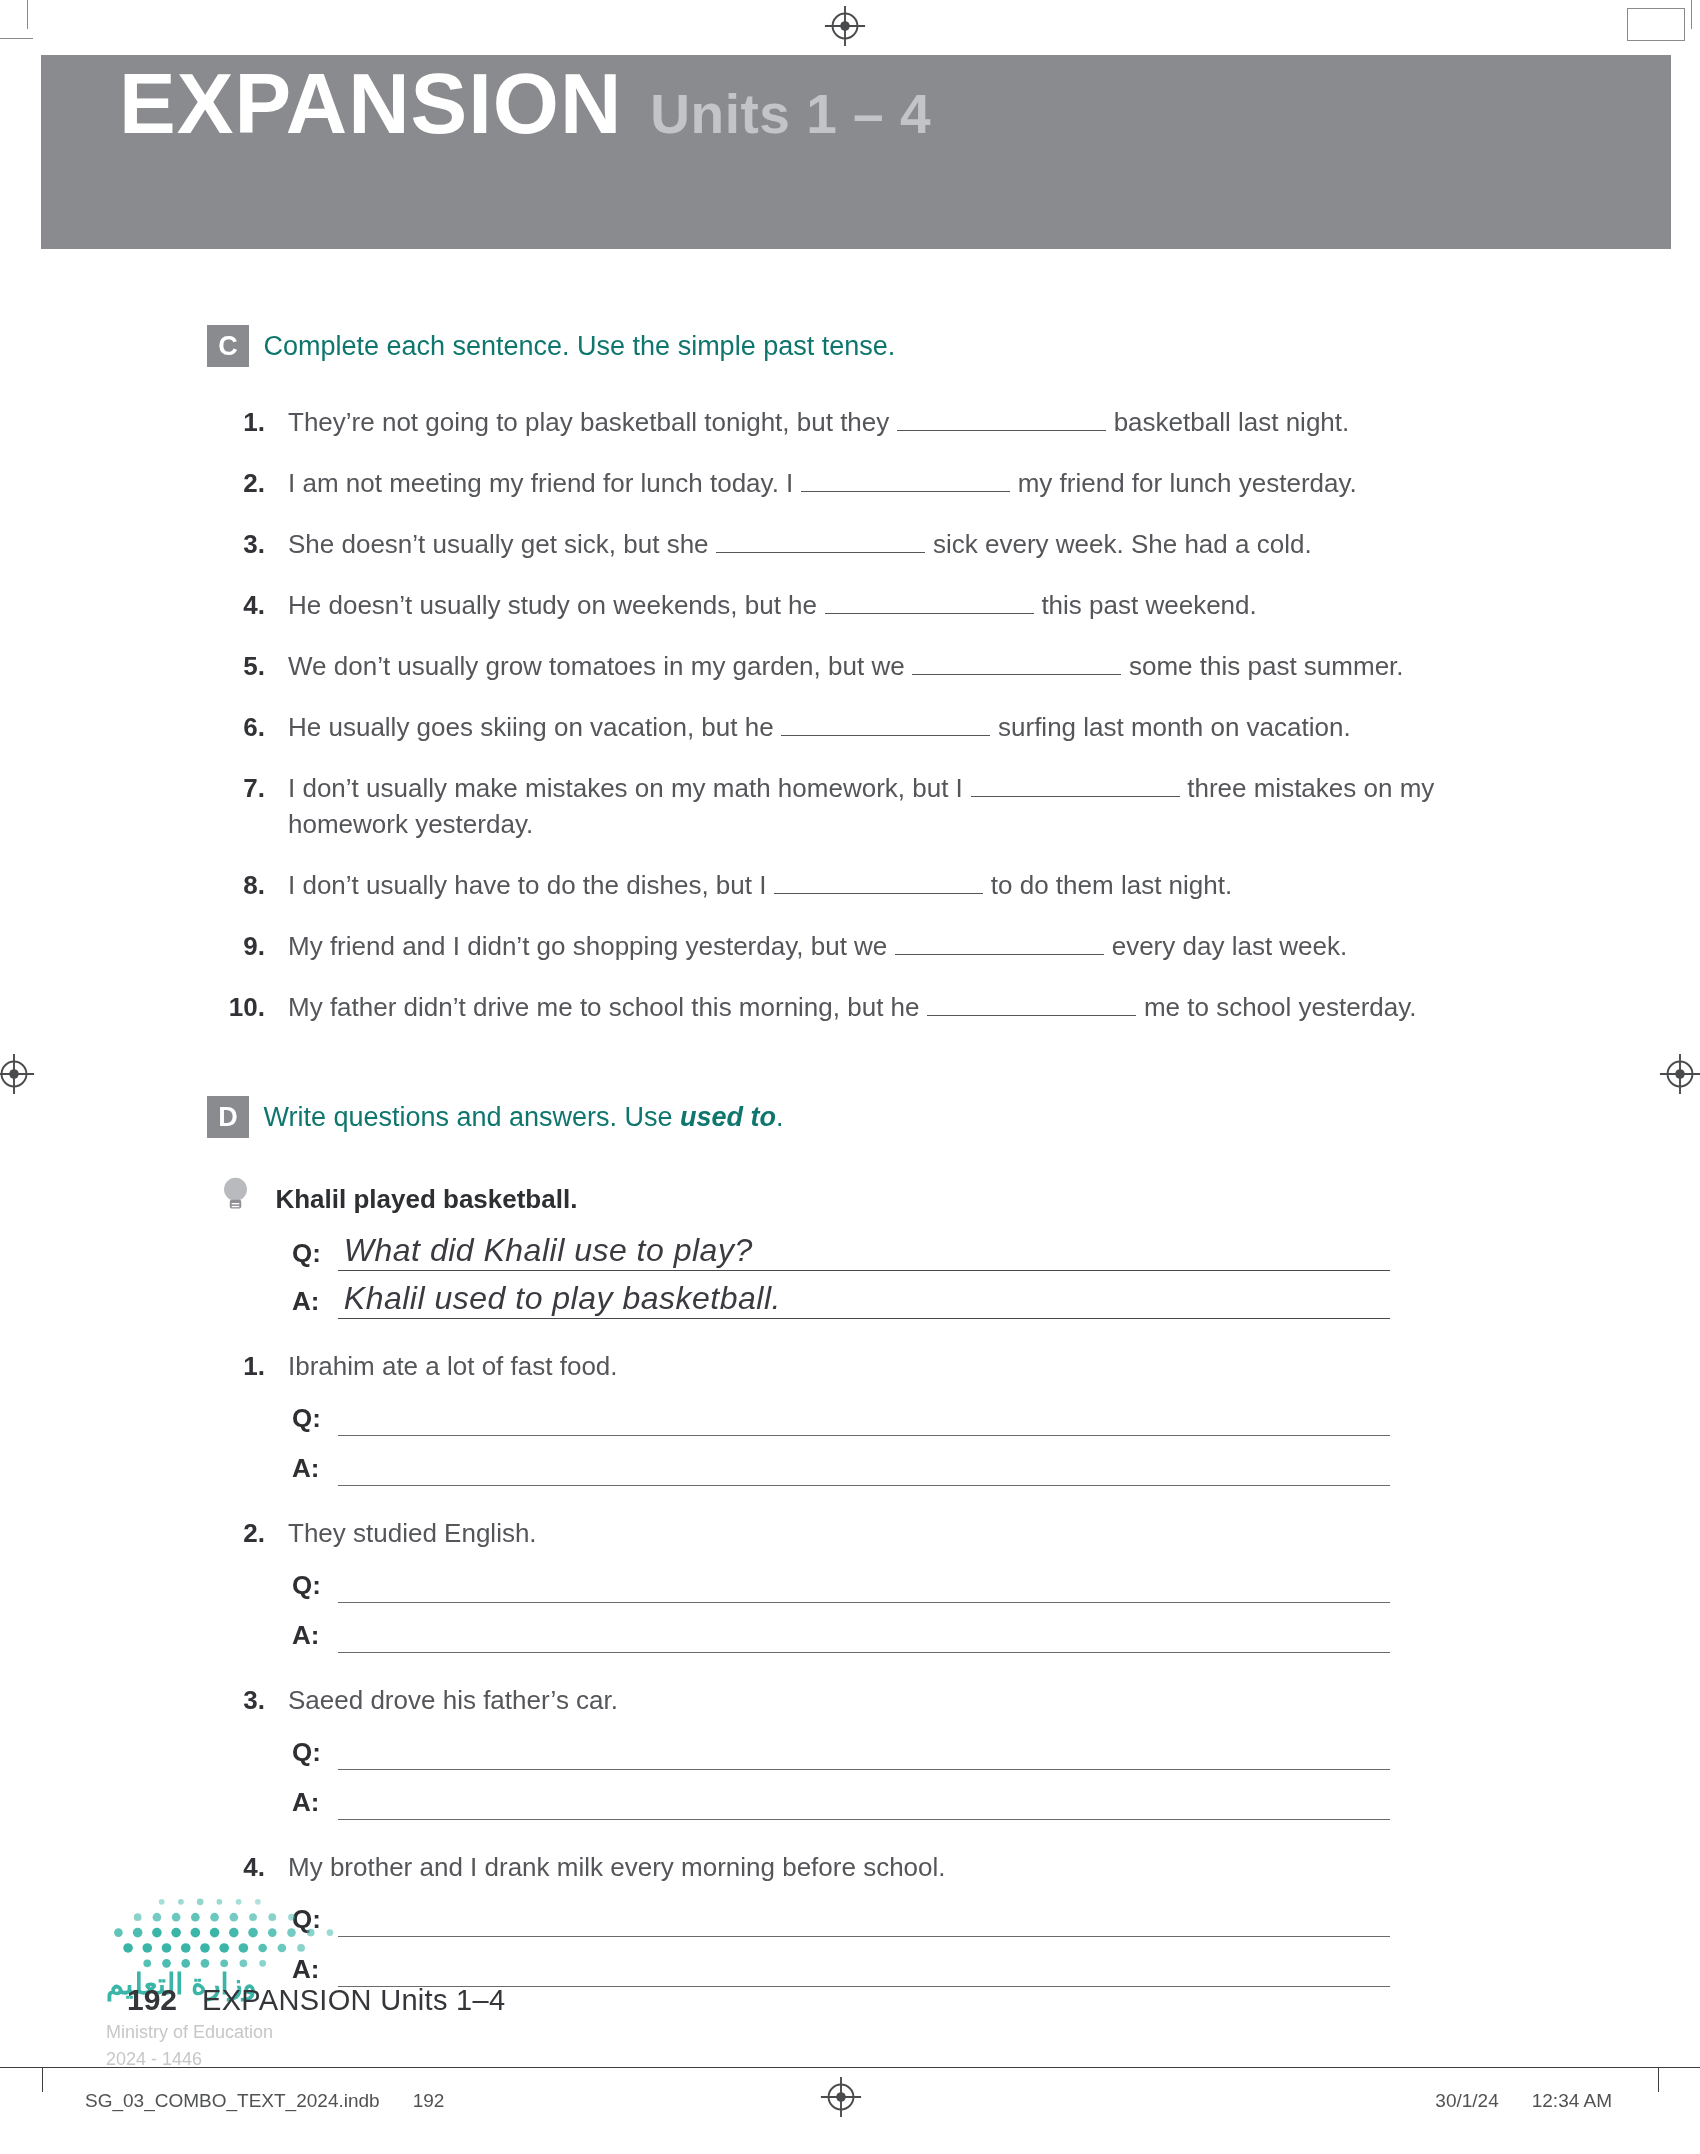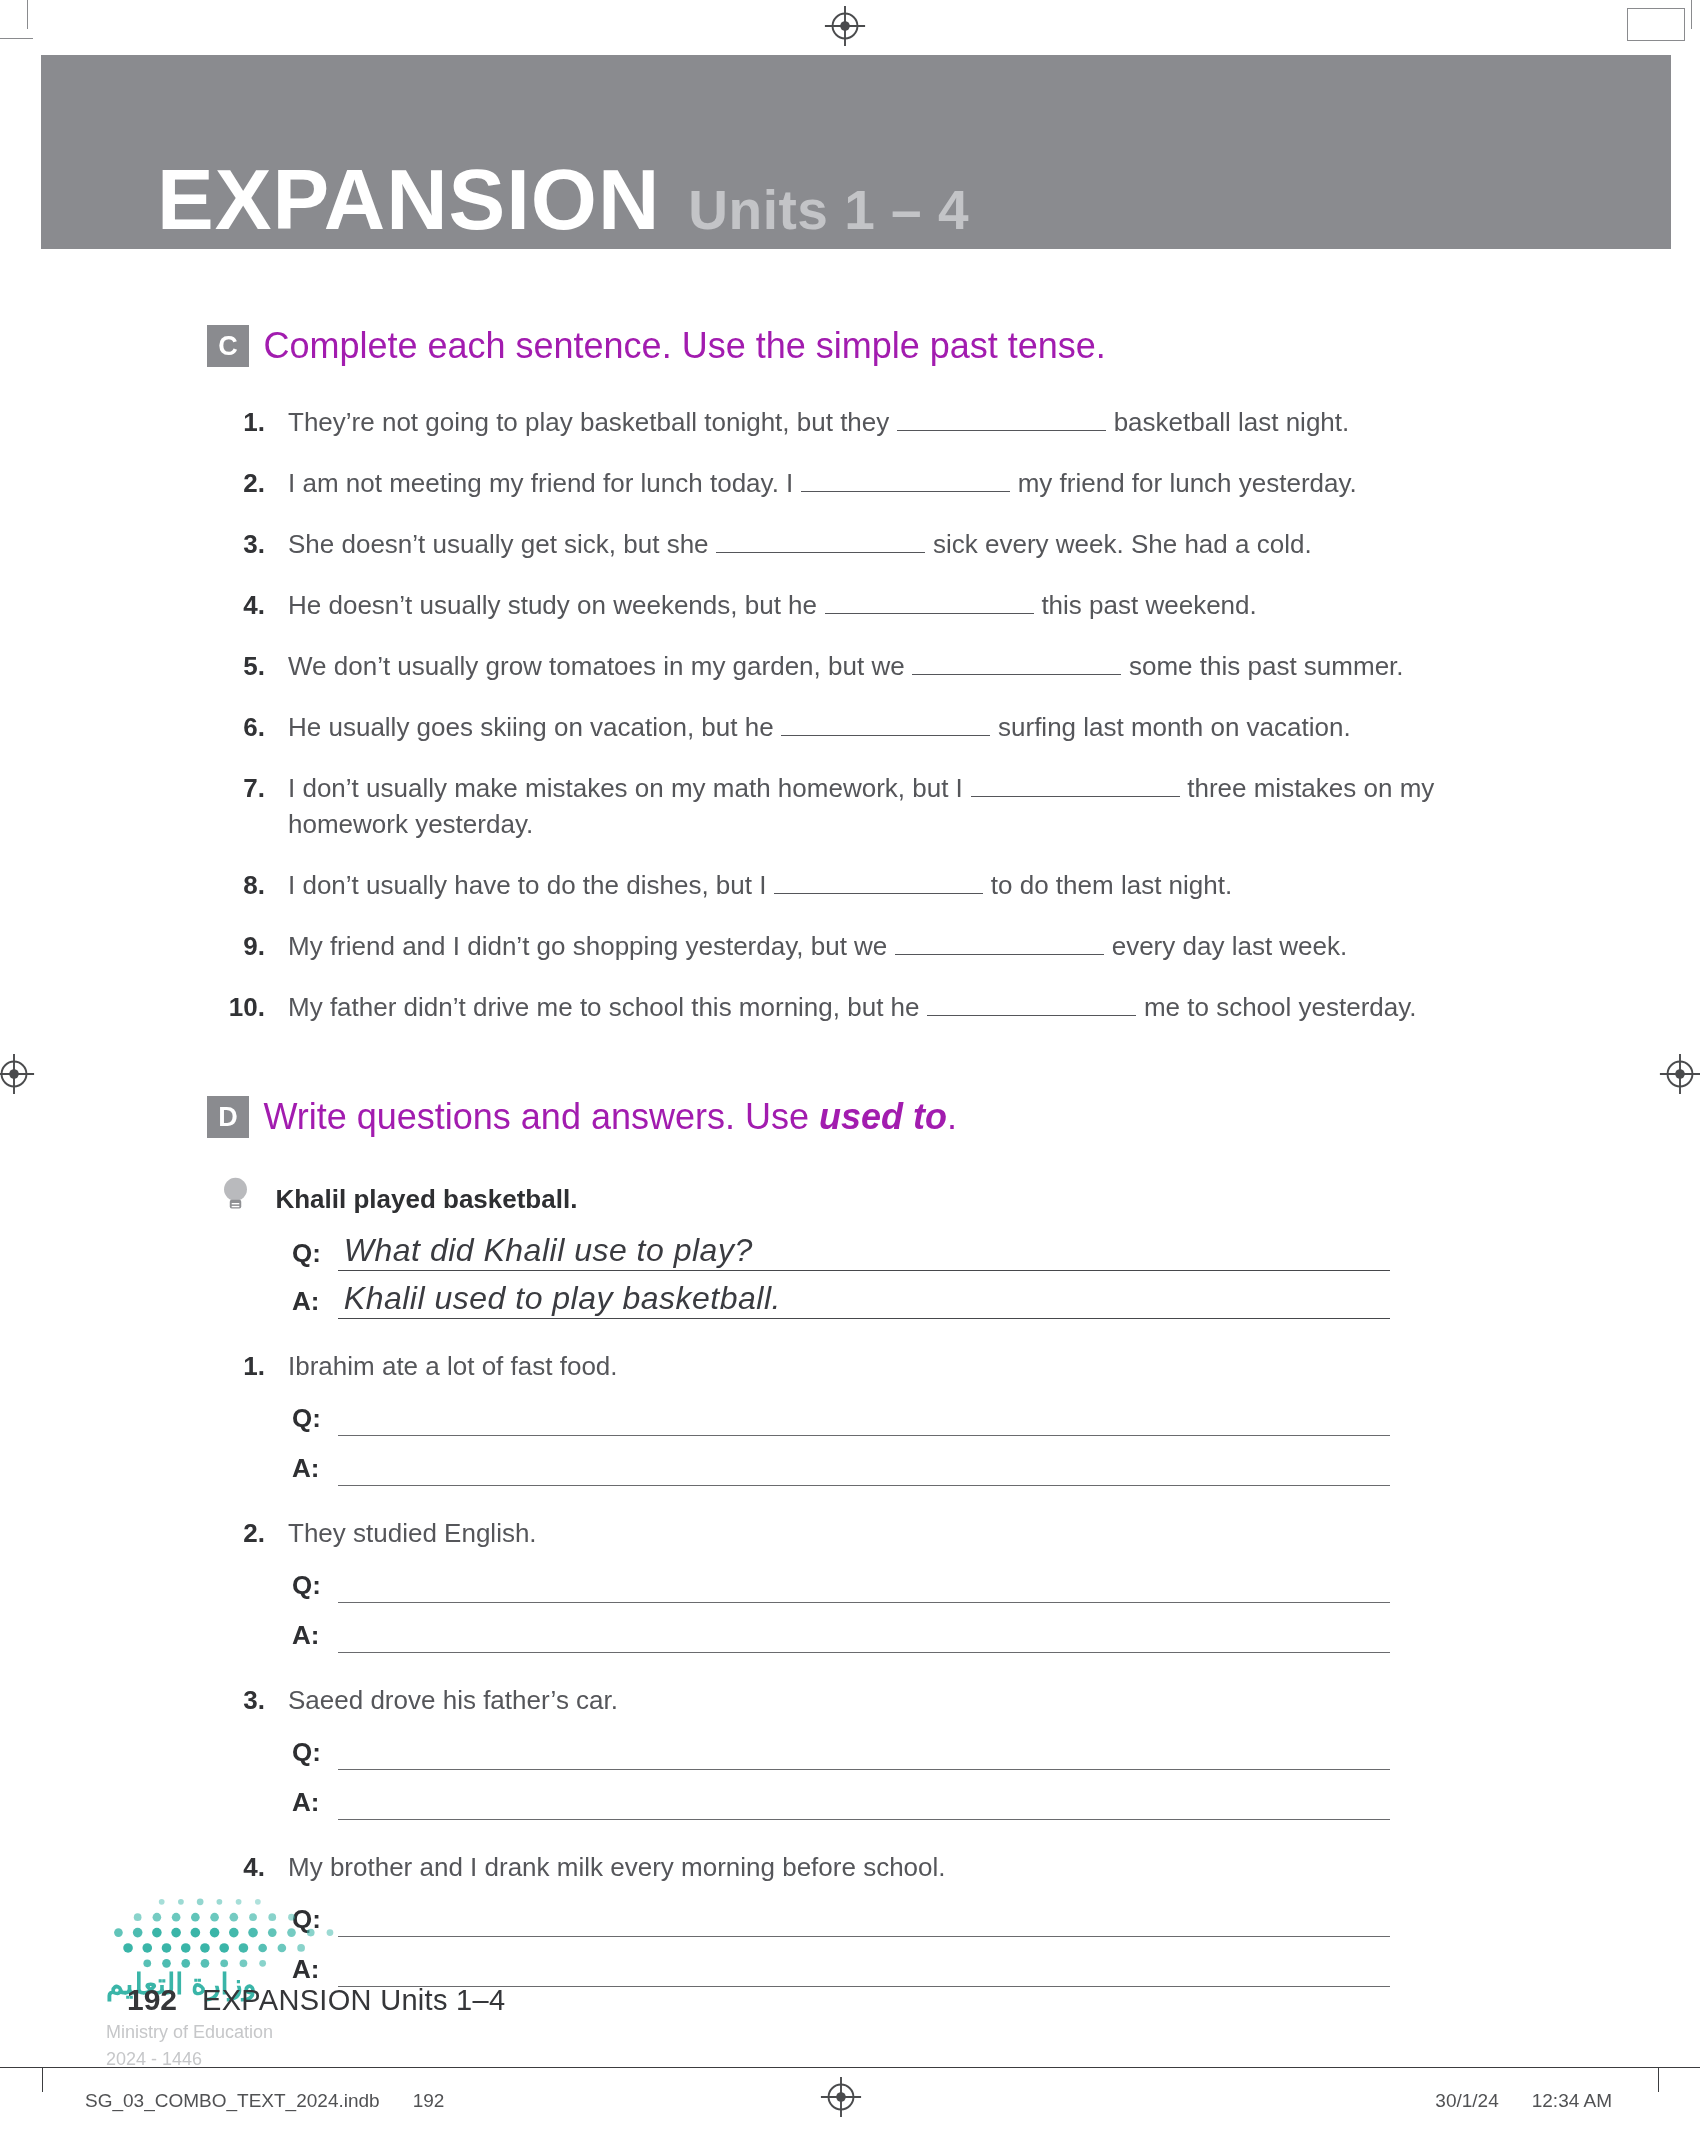--- a/index.html
+++ b/index.html
@@ -16,37 +16,37 @@
   .crosshair{position:absolute;width:44px;height:44px;}
   .crosshair svg{display:block;}
   .corner-h{position:absolute;border-top:1.9px solid #8a8b8e;width:33px;height:0;}
   .corner-v{position:absolute;border-left:1.9px solid #8a8b8e;width:0;height:29px;}
   .tr-box{position:absolute;left:1627px;top:7.7px;width:58px;height:33px;border:1.9px solid #8a8b8e;box-sizing:border-box;}
 
   
   .banner{
     position:absolute;left:41px;top:55px;width:1630px;height:194px;
     background:#8a8b8f;
-    display:flex;align-items:flex-end;
-    padding-left:116px;box-sizing:border-box;
+    display:flex;align-items:flex-start;
+    padding-left:78px;box-sizing:border-box;
   }
   .banner-row{display:flex;align-items:baseline;}
   .banner-title{color:#ffffff;font-weight:bold;font-size:85px;letter-spacing:1px;}
   .banner-sub{color:#c3c4c7;font-weight:bold;font-size:55px;margin-left:28px;letter-spacing:0.5px;}
 
   
   .content{position:absolute;left:207px;top:325px;width:1337px;}
 
   .sec-head{display:flex;align-items:center;gap:14.4px;margin-bottom:37px;}
   .badge{
     width:42px;height:42px;background:#8a8b8f;color:#fff;
     font-weight:bold;font-size:27px;
     display:flex;align-items:center;justify-content:center;flex:none;
   }
-  .instr{font-size:36px;color:#a21caf;}
+  .instr{font-size:27px;color:#0f766e;}
   .instr b i, .instr i b{white-space:nowrap;}
 
   .c-row{display:flex;margin-bottom:25px;font-size:26px;line-height:36px;color:#55565a;}
   .c-num{width:58px;text-align:right;font-weight:bold;color:#313235;flex:none;margin-right:23px;}
   .c-sent{flex:1;}
   .blank{
     display:inline-block;width:209px;height:0.95em;
     border-bottom:1.9px solid #55565a;margin:0 7.7px;
     vertical-align:baseline;
   }

